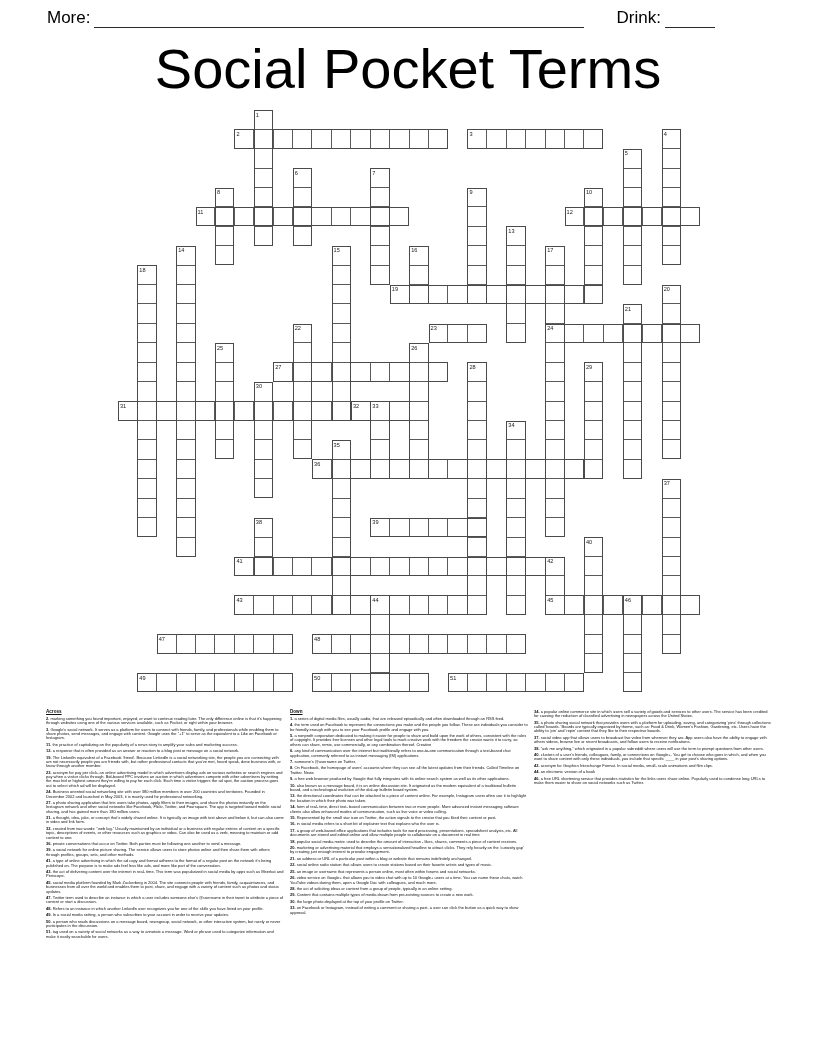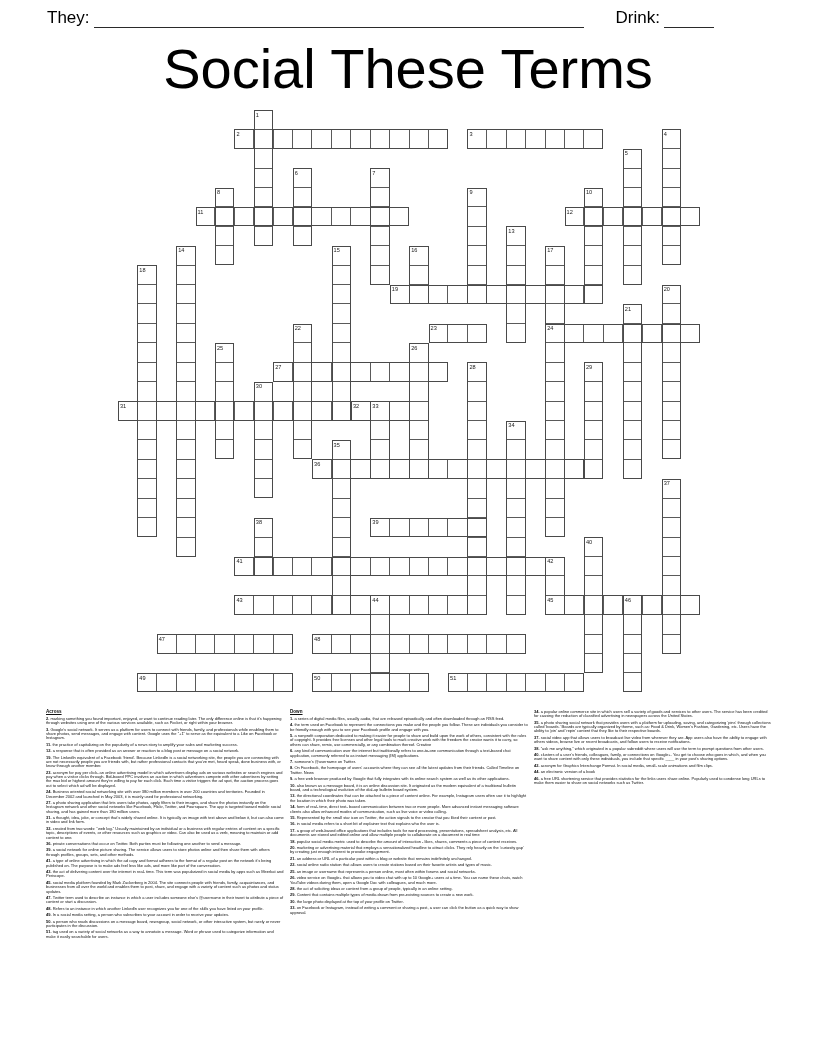--- a/index.html
+++ b/index.html
@@ -25,24 +25,24 @@
              text-align:left;color:#111;}
   .clue{margin-bottom:2.1px;}
   .clue b{font-weight:bold;}
   .hdr{font-weight:bold;text-decoration:underline;font-size:4.6px;margin-bottom:2.5px;}
 </style>
 </head>
 <body>
 
 <div class="page">
   <div class="topbar">
-    <span class="tlabel">They:</span><span class="fill-line name-line"></span><span class="tlabel date-label">Drink:</span><span class="fill-line date-line"></span>
+    <span class="tlabel">More:</span><span class="fill-line name-line"></span><span class="tlabel date-label">Drink:</span><span class="fill-line date-line"></span>
   </div>
 
-  <div class="title">Social These Terms</div>
+  <div class="title">Social Pocket Terms</div>
 
   <div id="grid">
       <div class="word" style="left: 234.42px; top: 129.32px; width: 213.62px; height: 19.42px;">
         <div class="divider" style="left: 17.82px; top: 0px; width: 1px; height: 100%;"></div>
         <div class="divider" style="left: 37.24px; top: 0px; width: 1px; height: 100%;"></div>
         <div class="divider" style="left: 56.66px; top: 0px; width: 1px; height: 100%;"></div>
         <div class="divider" style="left: 76.08px; top: 0px; width: 1px; height: 100%;"></div>
         <div class="divider" style="left: 95.5px; top: 0px; width: 1px; height: 100%;"></div>
         <div class="divider" style="left: 114.92px; top: 0px; width: 1px; height: 100%;"></div>
         <div class="divider" style="left: 134.34px; top: 0px; width: 1px; height: 100%;"></div>

